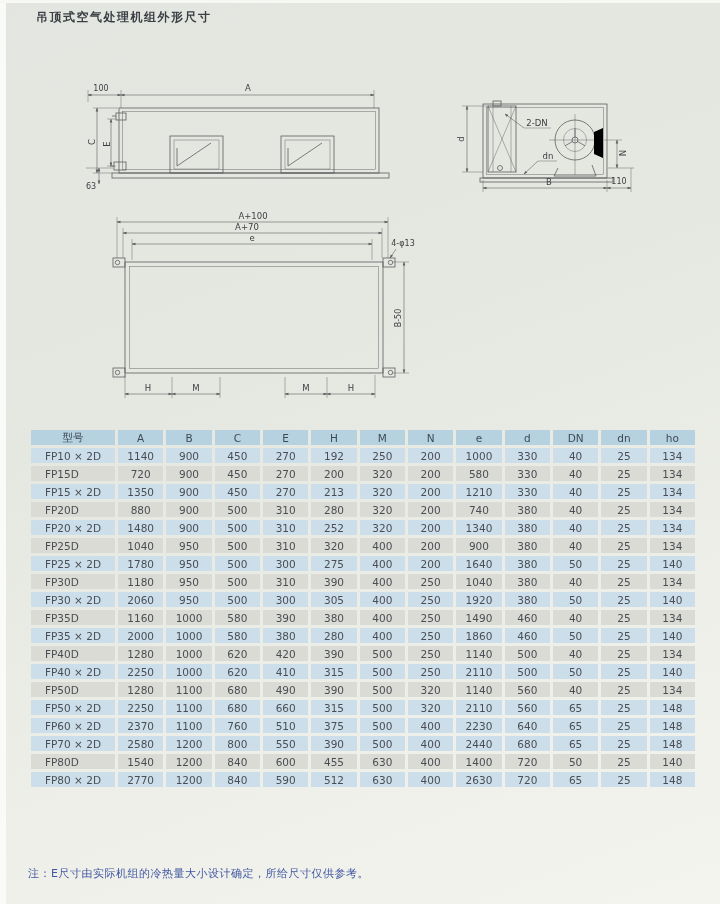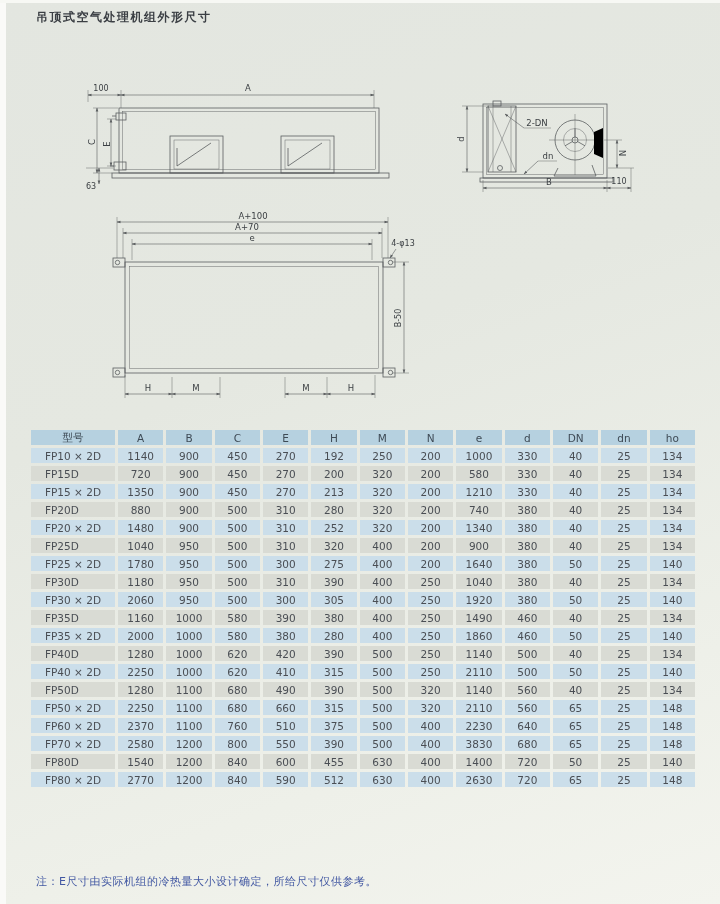--- a/index.html
+++ b/index.html
@@ -27,21 +27,21 @@
   col.c-model{width:84px;}
   th,td{
     text-align:center;font-size:10.5px;color:#4a4e54;
     height:15px;padding:0;overflow:hidden;white-space:nowrap;
   }
   th{background:#b6d1e0;font-weight:400;color:#3e4a55;}
   tr.odd td{background:#d9dbd4;}
   tr.even td{background:#cbdeea;}
   td.model{text-align:left;padding-left:14px;}
   .note{
-    position:absolute;top:858px;left:20px;margin:16px;
+    position:absolute;top:858px;left:20px;margin:8px;
     font-size:11px;color:#4157a2;letter-spacing:0.5px;
   }
 </style>
 </head>
 <body>
 
 <div class="page">
 
   <h1 class="title">吊顶式空气处理机组外形尺寸</h1>
 
@@ -485,21 +485,21 @@
           </tr>
           <tr class="even">
             <td class="model">FP70 × 2D</td>
             <td>2580</td>
             <td>1200</td>
             <td>800</td>
             <td>550</td>
             <td>390</td>
             <td>500</td>
             <td>400</td>
-            <td>3830</td>
+            <td>2440</td>
             <td>680</td>
             <td>65</td>
             <td>25</td>
             <td>148</td>
           </tr>
           <tr class="odd">
             <td class="model">FP80D</td>
             <td>1540</td>
             <td>1200</td>
             <td>840</td>

